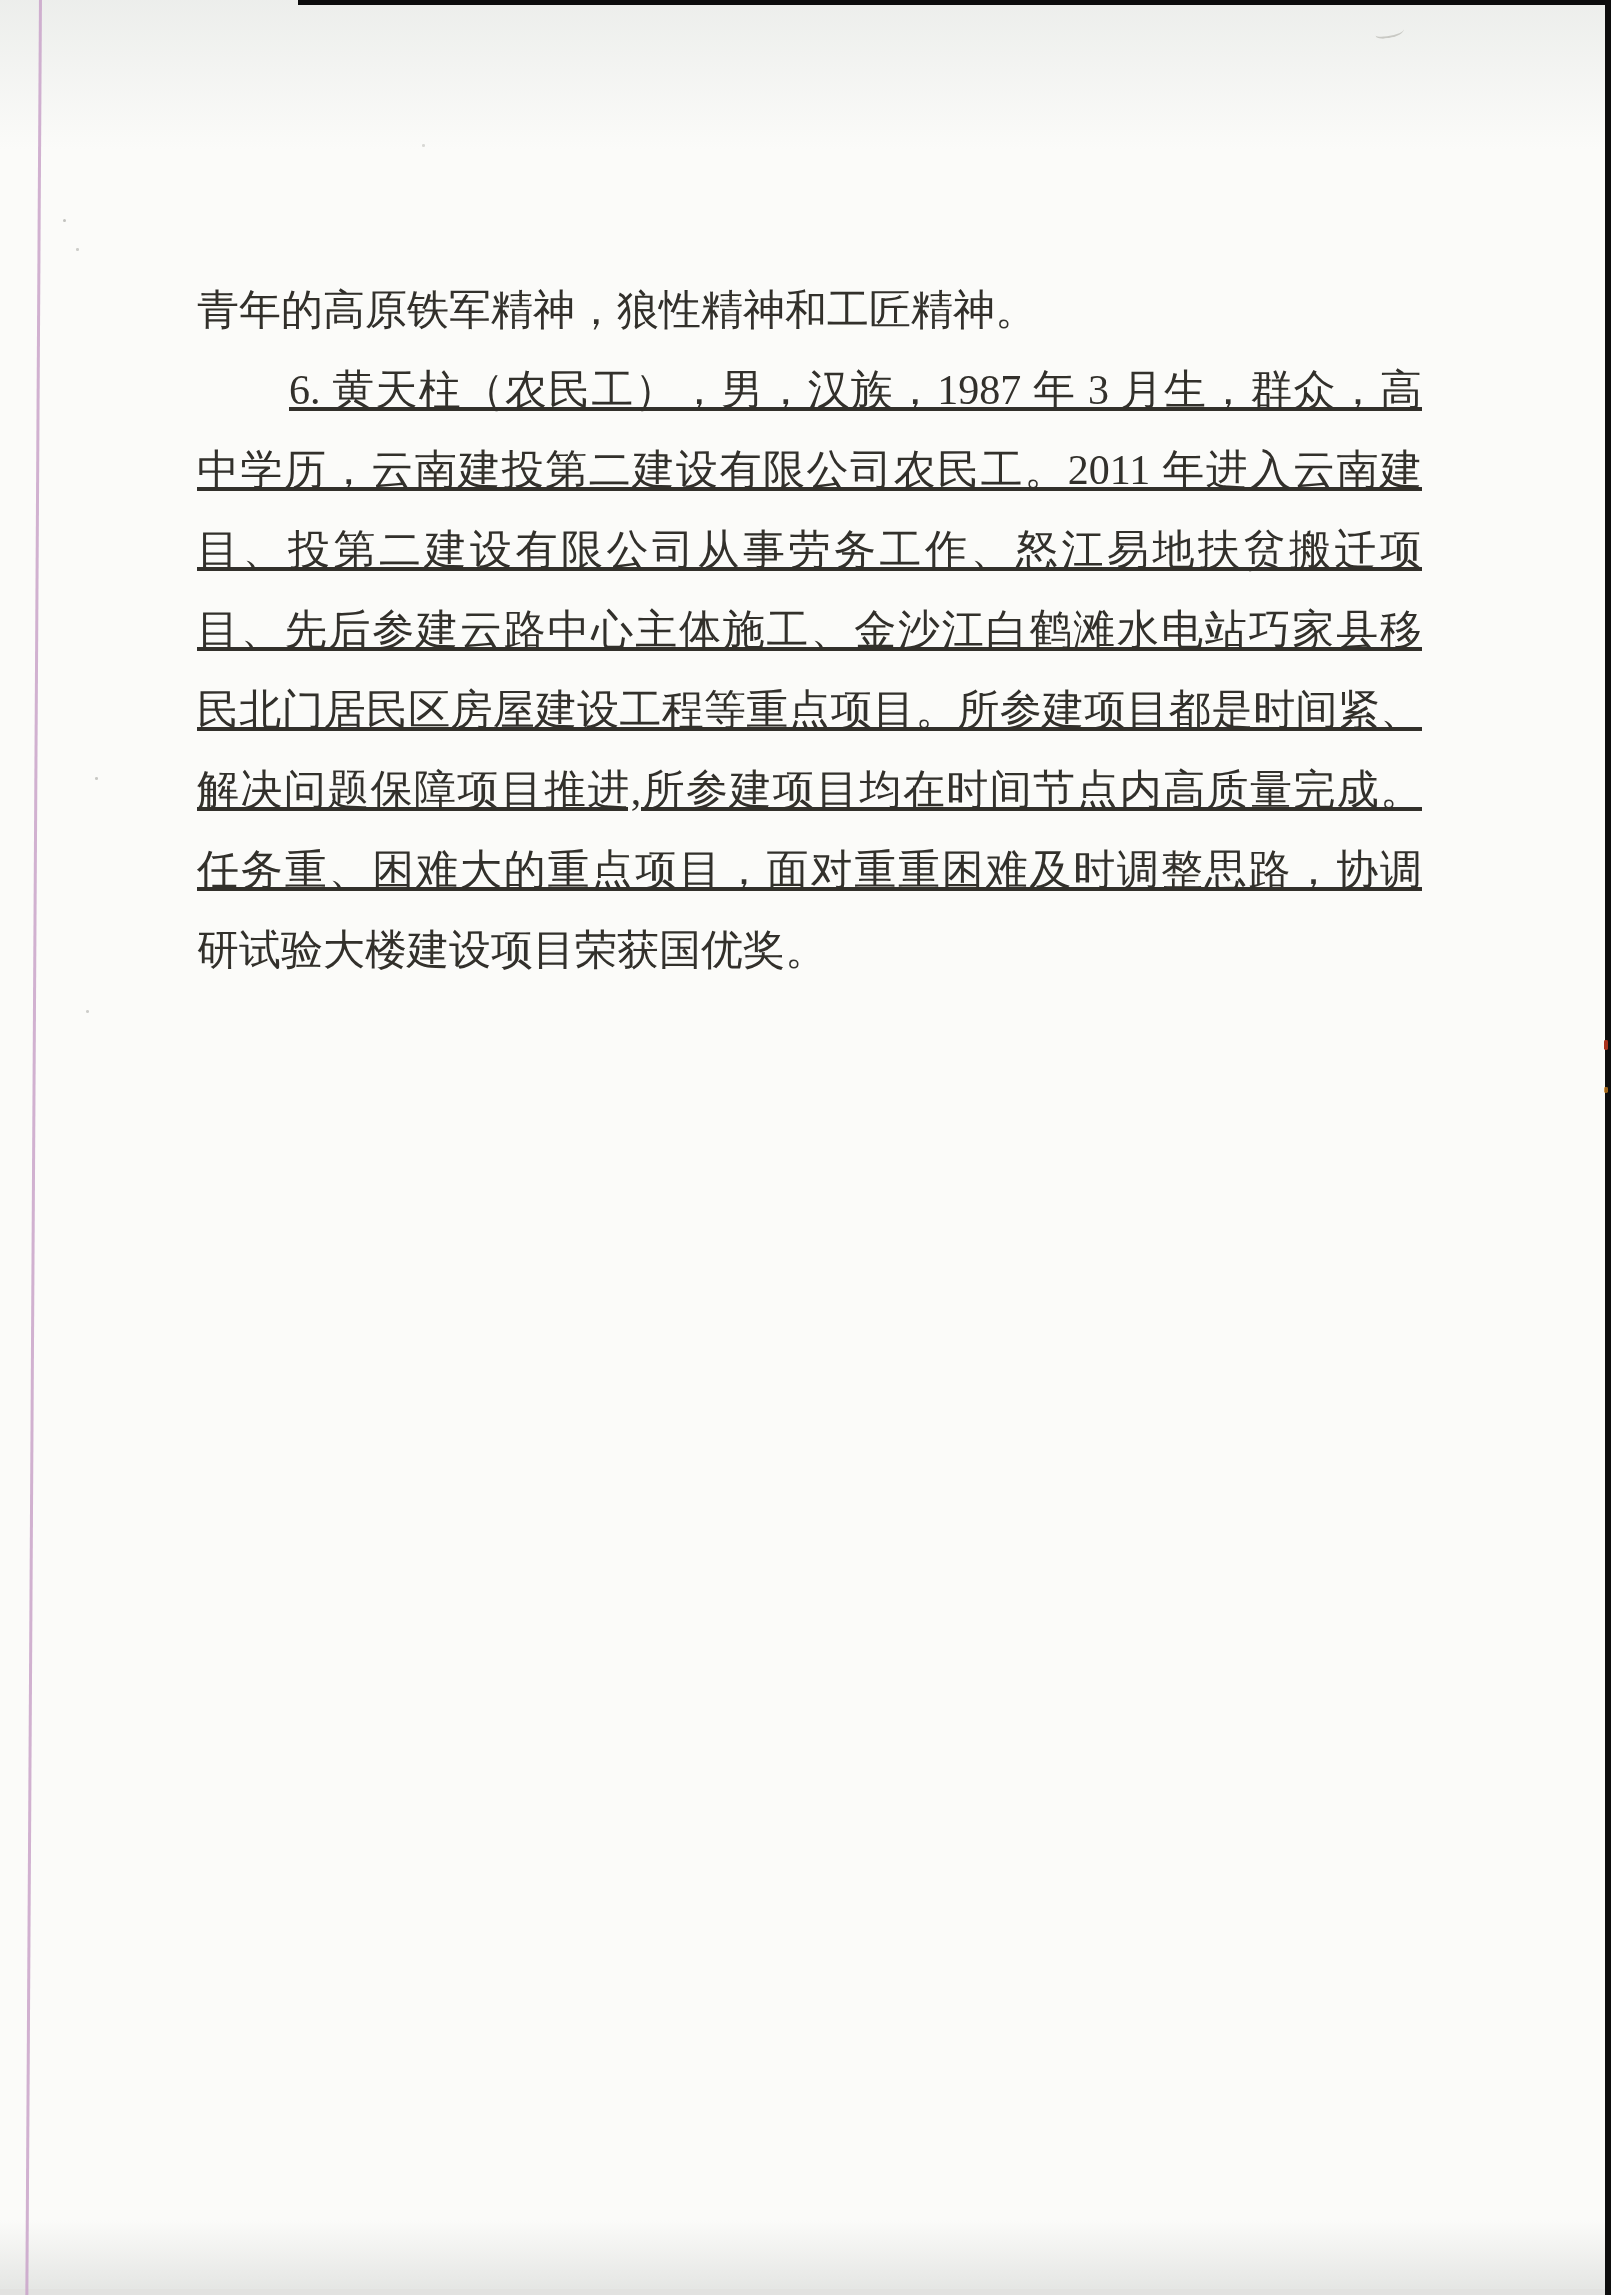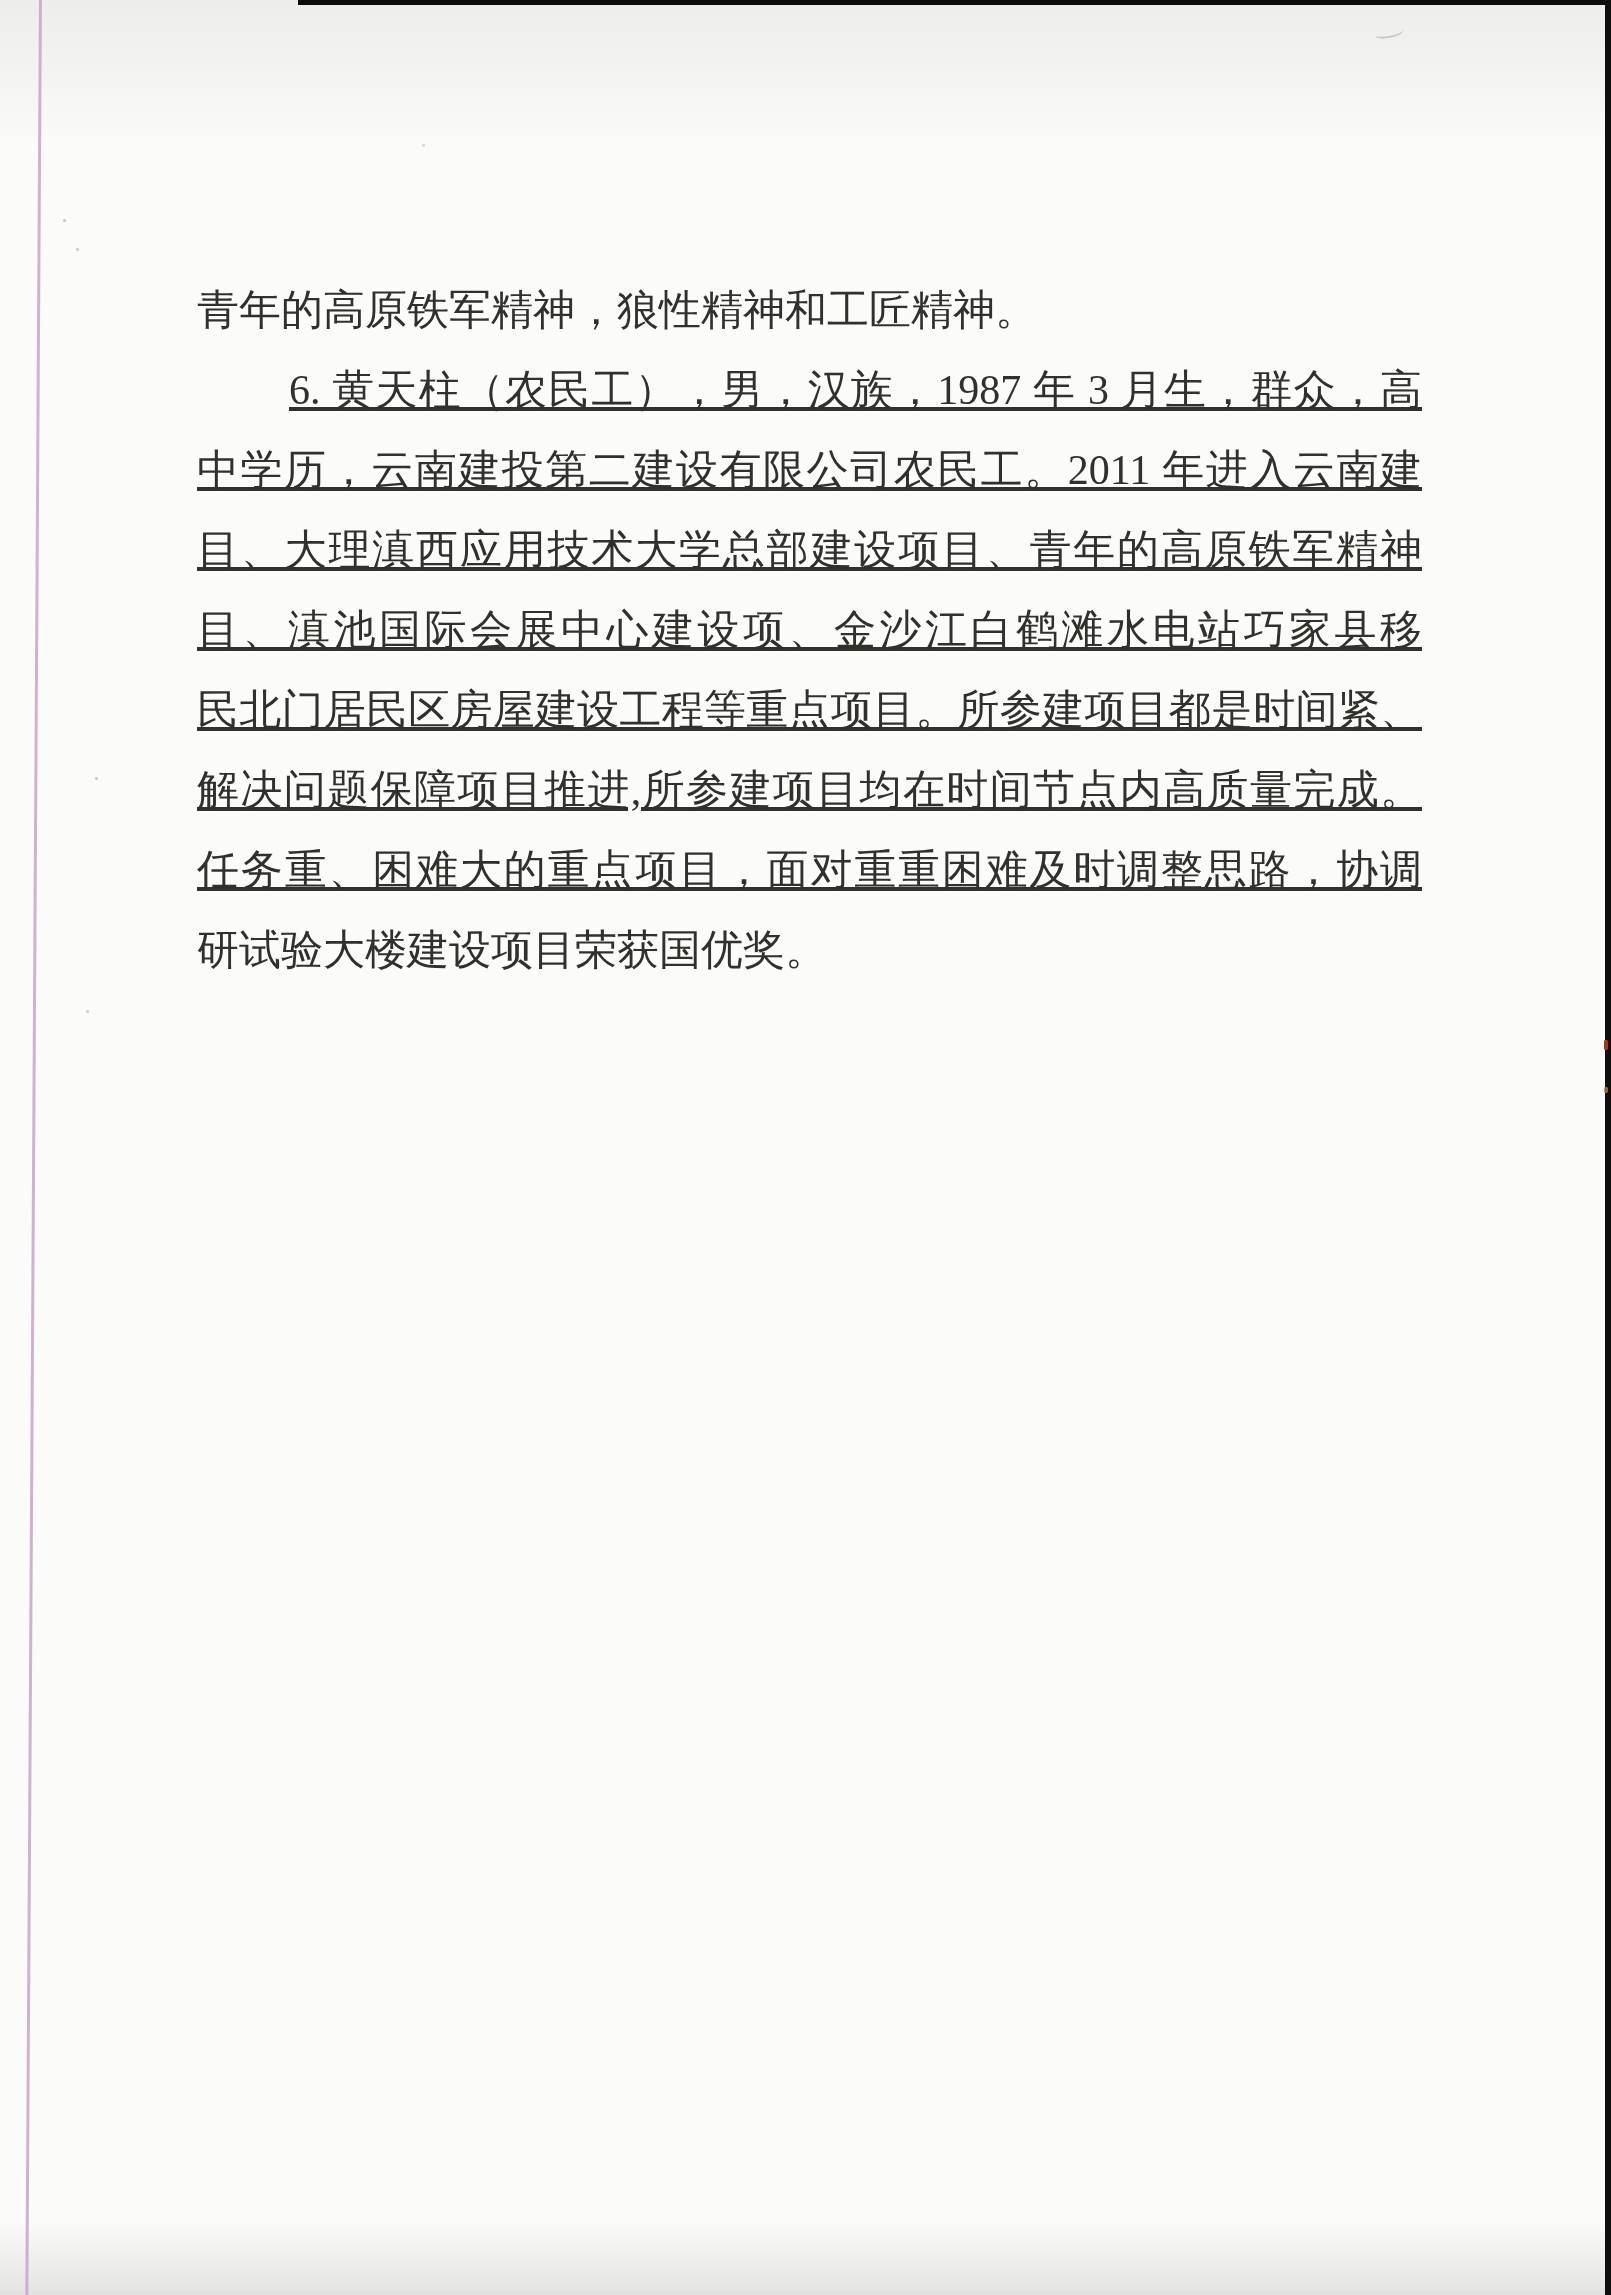--- a/index.html
+++ b/index.html
@@ -88,22 +88,22 @@
   <div class="speck s2"></div>
   <div class="speck s3"></div>
   <div class="speck s4"></div>
   <div class="speck s5"></div>
   <div class="pencil-mark"></div>
 
   <div class="textblock">
     <div class="line">青年的高原铁军精神，狼性精神和工匠精神。</div>
     <div class="line j indent">6. 黄天柱（农民工），男，汉族，1987 年 3 月生，群众，高</div>
     <div class="line j">中学历，云南建投第二建设有限公司农民工。2011 年进入云南建</div>
-    <div class="line j">目、大理滇西应用技术大学总部建设项目、青年的高原铁军精神</div>
-    <div class="line j">目、滇池国际会展中心建设项、金沙江白鹤滩水电站巧家县移</div>
+    <div class="line j">目、投第二建设有限公司从事劳务工作、怒江易地扶贫搬迁项</div>
+    <div class="line j">目、先后参建云路中心主体施工、金沙江白鹤滩水电站巧家县移</div>
     <div class="line j">民北门居民区房屋建设工程等重点项目。所参建项目都是时间紧、</div>
     <div class="line j">解决问题保障项目推进,所参建项目均在时间节点内高质量完成。</div>
     <div class="line j">任务重、困难大的重点项目，面对重重困难及时调整思路，协调</div>
     <div class="line">研试验大楼建设项目荣获国优奖。</div>
   </div>
 
 </div>
 
 
 </body></html>

